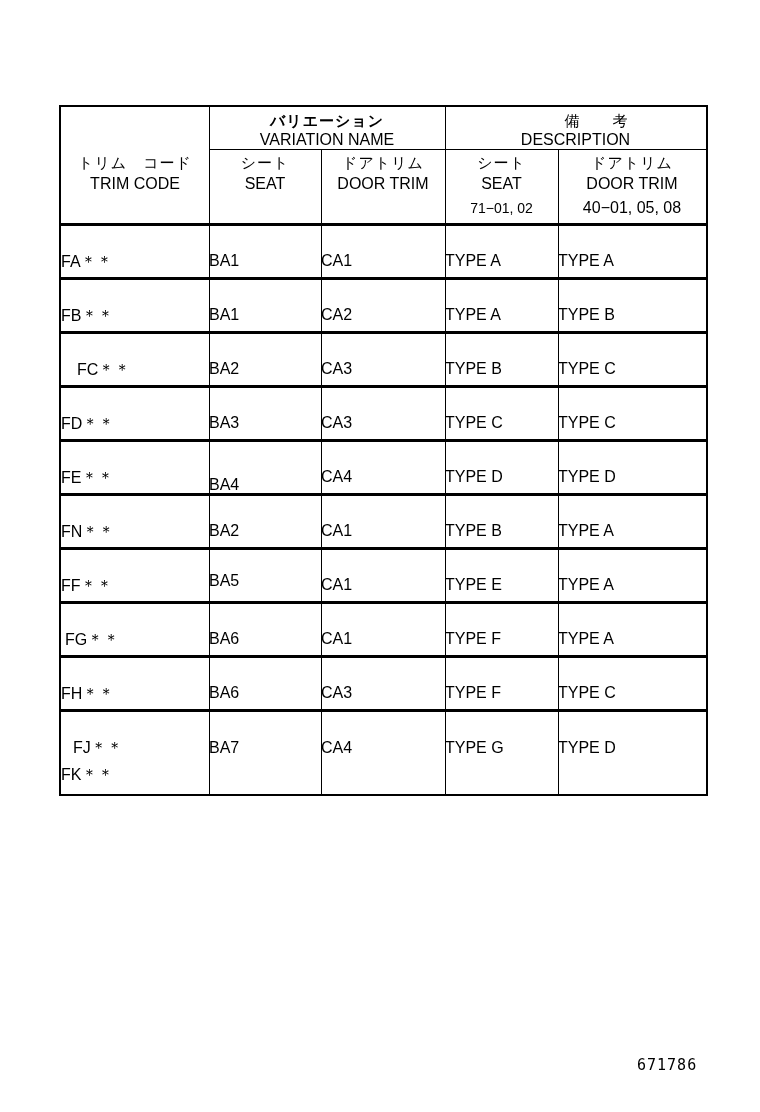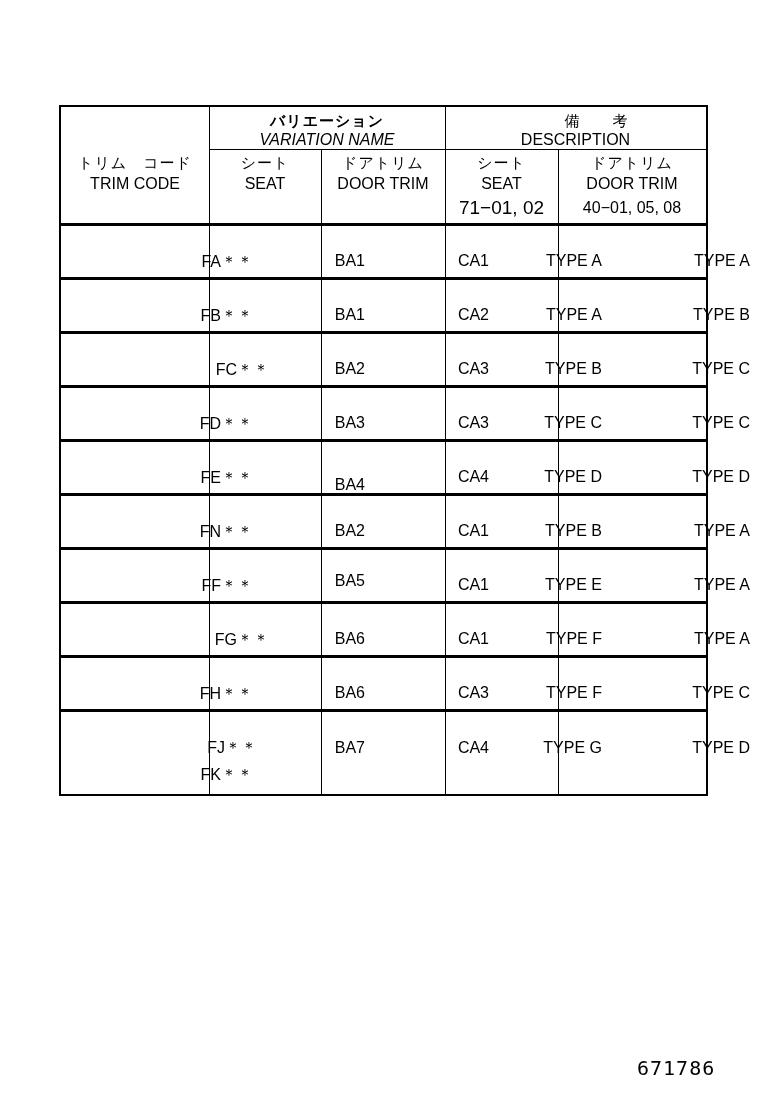--- a/index.html
+++ b/index.html
@@ -5,23 +5,23 @@
   html, body { margin:0; padding:0; background:#ffffff; }
   body { width:760px; height:1112px; position:relative; overflow:hidden;
          font-family:"Liberation Sans", "DejaVu Sans", sans-serif; color:#000; }
   .tbl { position:absolute; left:59px; top:105px; width:649px; height:691px;
          border:2px solid #000; box-sizing:border-box; }
   .vl { position:absolute; width:1px; background:#000; }
   .hl { position:absolute; height:1px; background:#000; }
   .hlb { position:absolute; height:3px; background:#000; }
   .t { position:absolute; text-align:center; font-size:16px; line-height:20px; white-space:nowrap; }
   .jp { font-size:15px; letter-spacing:1px; }
-  .cell { position:absolute; text-align:right; font-size:16px; line-height:20px; white-space:nowrap;margin-left:44px; }
+  .cell { position:absolute; text-align:left; font-size:16px; line-height:20px; white-space:nowrap; }
   .docno { position:absolute; left:637px; top:1056px; font-family:"DejaVu Sans Mono", monospace;
-           font-size:20px; letter-spacing:1px; }
+           font-size:15px; letter-spacing:1px; }
 </style>
 </head>
 <body>
 
 <div class="tbl">
 
   <div class="vl" style="left:148px; top:0; height:687px;"></div>
   <div class="vl" style="left:260px; top:42px; height:645px;"></div>
   <div class="vl" style="left:384px; top:0; height:687px;"></div>
   <div class="vl" style="left:497px; top:42px; height:645px;"></div>
@@ -39,38 +39,38 @@
   <div class="hlb" style="left:0; top:494px; width:645px;"></div>
   <div class="hlb" style="left:0; top:548px; width:645px;"></div>
   <div class="hlb" style="left:0; top:602px; width:645px;"></div>
 
   <div>
     <div class="t jp" style="left:0; width:148px; top:46px;">トリム　コード</div>
     <div class="t" style="left:0; width:148px; top:67px;">TRIM CODE</div>
   </div>
   <div>
     <div class="t jp" style="left:148px; width:236px; top:4px;font-weight:bold;">バリエーション</div>
-    <div class="t" style="left:148px; width:236px; top:23px;font-style:italic;">VARIATION NAME</div>
+    <div class="t" style="left:148px; width:236px; top:23px;">VARIATION NAME</div>
   </div>
   <div>
     <div class="t jp" style="left:384px; width:303px; top:4px;">備　　考</div>
     <div class="t" style="left:384px; width:261px; top:23px;">DESCRIPTION</div>
   </div>
   <div>
     <div class="t jp" style="left:148px; width:112px; top:46px;">シート</div>
     <div class="t" style="left:148px; width:112px; top:67px;">SEAT</div>
   </div>
   <div>
     <div class="t jp" style="left:260px; width:124px; top:46px;">ドアトリム</div>
     <div class="t" style="left:260px; width:124px; top:67px;">DOOR TRIM</div>
   </div>
   <div>
     <div class="t jp" style="left:384px; width:113px; top:46px;">シート</div>
     <div class="t" style="left:384px; width:113px; top:67px;">SEAT</div>
-    <div class="t" style="left:384px; width:113px; top:91px; font-size:19px;">71−01, 02</div>
+    <div class="t" style="left:384px; width:113px; top:91px; font-size:14px;">71−01, 02</div>
   </div>
   <div>
     <div class="t jp" style="left:497px; width:148px; top:46px;">ドアトリム</div>
     <div class="t" style="left:497px; width:148px; top:67px;">DOOR TRIM</div>
     <div class="t" style="left:497px; width:148px; top:91px; font-size:16px;">40−01, 05, 08</div>
   </div>
 
   <div>
     <div class="cell" style="left:0; width:148px; top:145px;">FA＊＊</div>
     <div class="cell" style="left:148px; width:112px; top:144px;">BA1</div>
@@ -114,35 +114,35 @@
     <div class="cell" style="left:497px; width:148px; top:414px;">TYPE A</div>
   </div>
   <div>
     <div class="cell" style="left:0; width:148px; top:469px;">FF＊＊</div>
     <div class="cell" style="left:148px; width:112px; top:464px;">BA5</div>
     <div class="cell" style="left:260px; width:124px; top:468px;">CA1</div>
     <div class="cell" style="left:384px; width:113px; top:468px;">TYPE E</div>
     <div class="cell" style="left:497px; width:148px; top:468px;">TYPE A</div>
   </div>
   <div>
-    <div class="cell" style="left:16px; width:148px; top:523px;">FG＊＊</div>
+    <div class="cell" style="left:4px; width:148px; top:523px;">FG＊＊</div>
     <div class="cell" style="left:148px; width:112px; top:522px;">BA6</div>
     <div class="cell" style="left:260px; width:124px; top:522px;">CA1</div>
     <div class="cell" style="left:384px; width:113px; top:522px;">TYPE F</div>
     <div class="cell" style="left:497px; width:148px; top:522px;">TYPE A</div>
   </div>
   <div>
     <div class="cell" style="left:0; width:148px; top:577px;">FH＊＊</div>
     <div class="cell" style="left:148px; width:112px; top:576px;">BA6</div>
     <div class="cell" style="left:260px; width:124px; top:576px;">CA3</div>
     <div class="cell" style="left:384px; width:113px; top:576px;">TYPE F</div>
     <div class="cell" style="left:497px; width:148px; top:576px;">TYPE C</div>
   </div>
   <div>
-    <div class="cell" style="left:4px; width:148px; top:631px;">FJ＊＊</div>
+    <div class="cell" style="left:12px; width:148px; top:631px;">FJ＊＊</div>
     <div class="cell" style="left:0; width:148px; top:658px;">FK＊＊</div>
     <div class="cell" style="left:148px; width:112px; top:631px;">BA7</div>
     <div class="cell" style="left:260px; width:124px; top:631px;">CA4</div>
     <div class="cell" style="left:384px; width:113px; top:631px;">TYPE G</div>
     <div class="cell" style="left:497px; width:148px; top:631px;">TYPE D</div>
   </div>
 </div>
 
 <div class="docno">671786</div>
 

